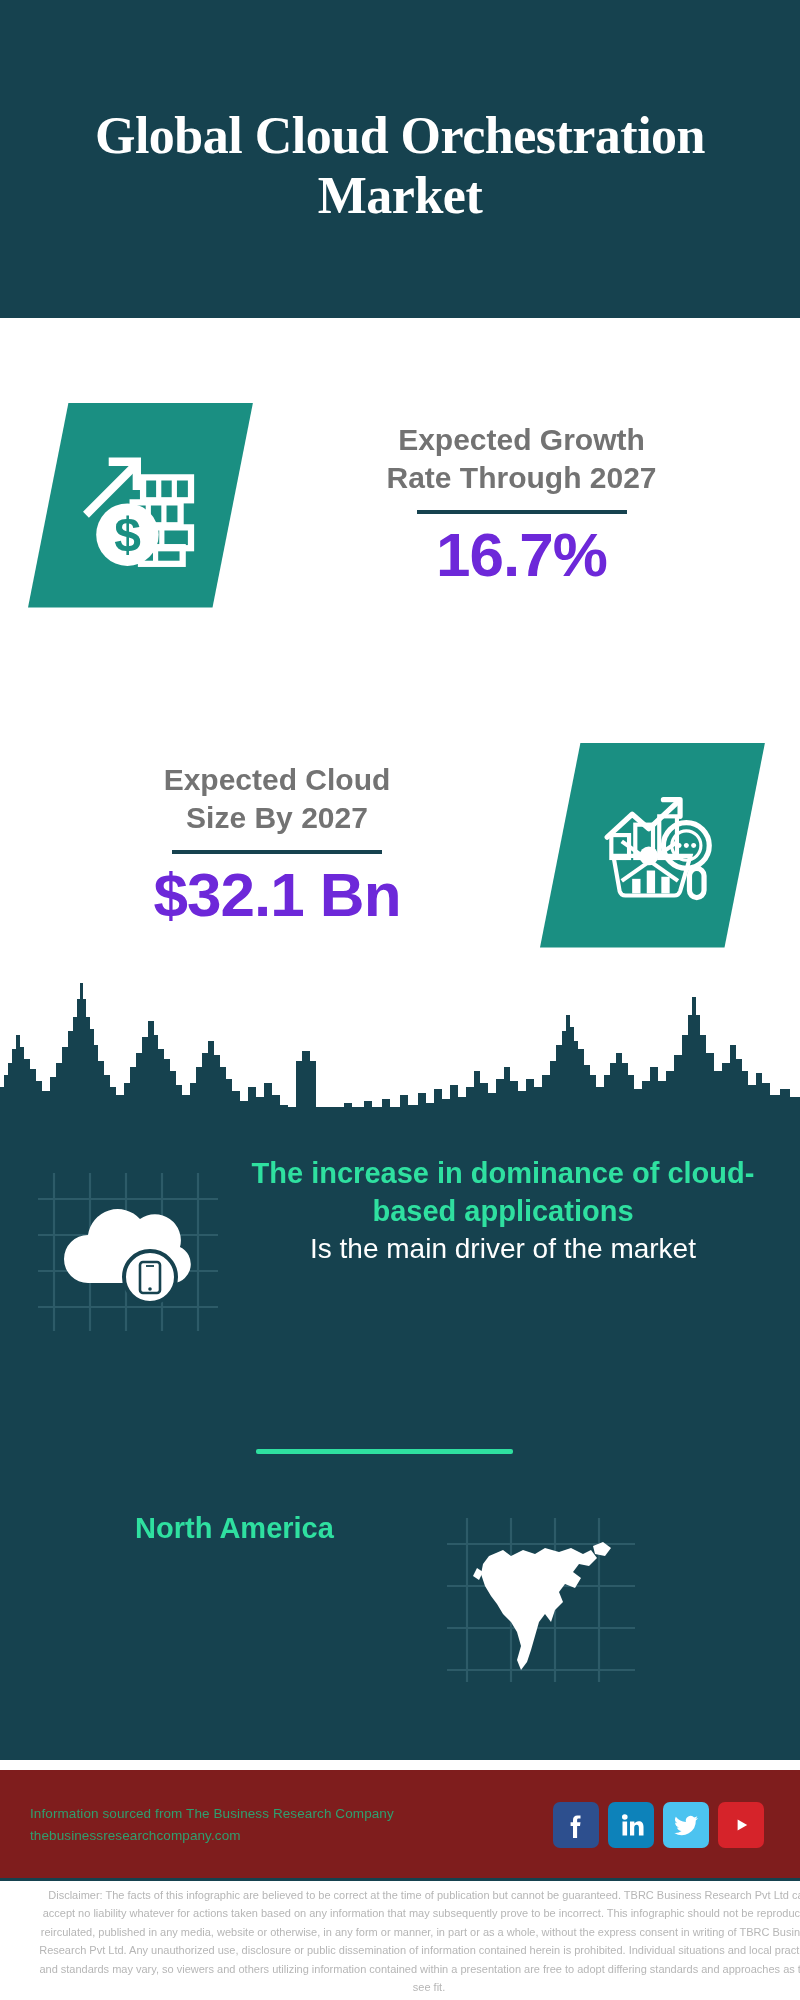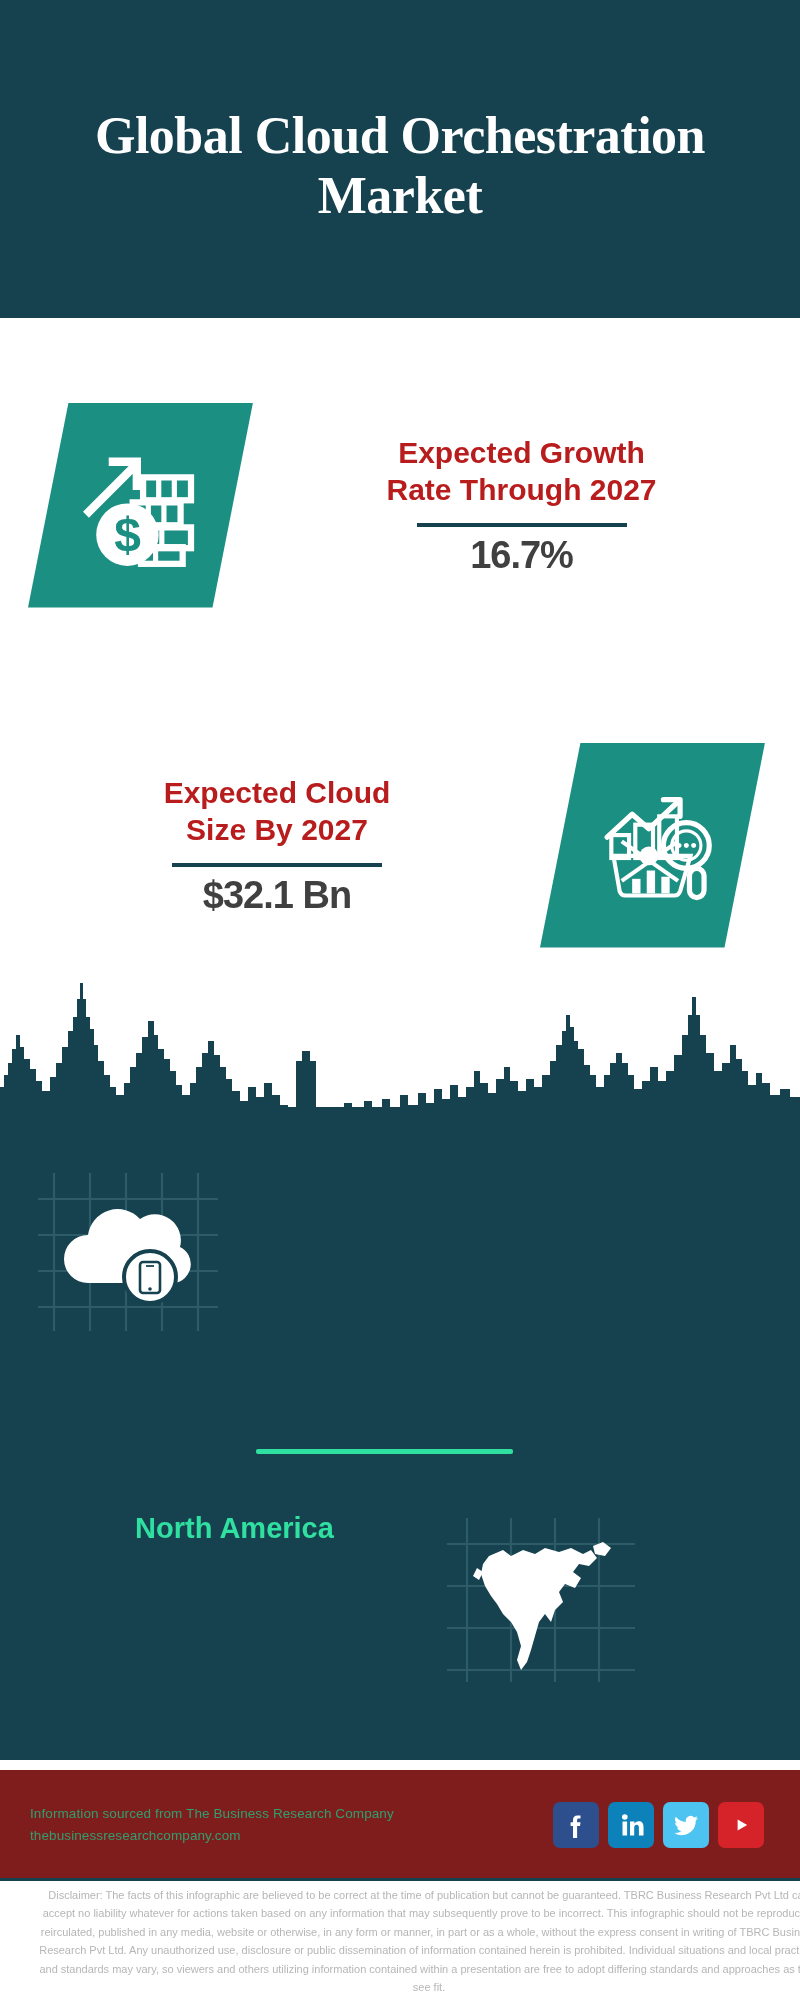--- a/index.html
+++ b/index.html
@@ -45,27 +45,27 @@
     background:#1a8f82;
     clip-path: polygon(18% 0%, 100% 0%, 82% 100%, 0% 100%);
   }
   .badge-glyph {
     position:absolute; inset:0; display:flex; align-items:center; justify-content:center;
   }
   .badge-glyph svg { width:130px; height:125px; display:block; }
 
   .stat-text { flex:1 1 auto; text-align:center; padding:0 6px; }
   .stat-label {
-    color:#b91c1c; font-size:30px; font-weight:bold; line-height:1.25;
+    color:#737373; font-size:30px; font-weight:bold; line-height:1.25;
   }
   .stat-rule {
     width:210px; height:4px; background:#16424f; margin:14px auto 8px auto;
   }
   .stat-value {
-    color:#404040; font-size:38px; font-weight:bold; line-height:1.08; letter-spacing:-1px;
+    color:#6d28d9; font-size:62px; font-weight:bold; line-height:1.08; letter-spacing:-1px;
   }
 
   .stat-row-1 .badge { margin-left:28px; }
   .stat-row-1 .stat-text { margin-right:10px; }
   .stat-row-2 .stat-text { margin-left:14px; }
   .stat-row-2 .badge { margin-right:35px; }
 
   
   .skyline-wrap {
     position:absolute; left:0; top:975px; width:800px; height:150px; overflow:hidden;
@@ -238,20 +238,24 @@
           <line x1="10" y1="116" x2="190" y2="116"></line>
           <line x1="10" y1="152" x2="190" y2="152"></line>
         </g>
         <path fill="#ffffff" d="M60 128 A24 24 0 0 1 60 80 A30 30 0 0 1 112 64 A26 26 0 0 1 152 92 A19 19 0 0 1 146 128 Z"></path>
         <circle cx="122" cy="122" r="26" fill="#ffffff" stroke="#16424f" stroke-width="4"></circle>
         <rect x="112" y="107" width="20" height="31" rx="3" fill="none" stroke="#16424f" stroke-width="2.6"></rect>
         <line x1="118" y1="111" x2="126" y2="111" stroke="#16424f" stroke-width="1.8"></line>
         <circle cx="122" cy="134" r="1.8" fill="#16424f"></circle>
       </svg>
     </div>
+    <div class="driver-text">
+      <span class="hl-green">The increase in dominance of cloud-based applications</span>
+      <span class="plain-white">Is the main driver of the market</span>
+    </div>
   </div>
 
   <div class="mid-rule"></div>
 
   <div class="region-block">
     <div class="region-text">
       <span class="hl-green">North America</span>
     </div>
     <div class="region-icon">
       <svg viewBox="0 0 200 180" xmlns="http://www.w3.org/2000/svg">

